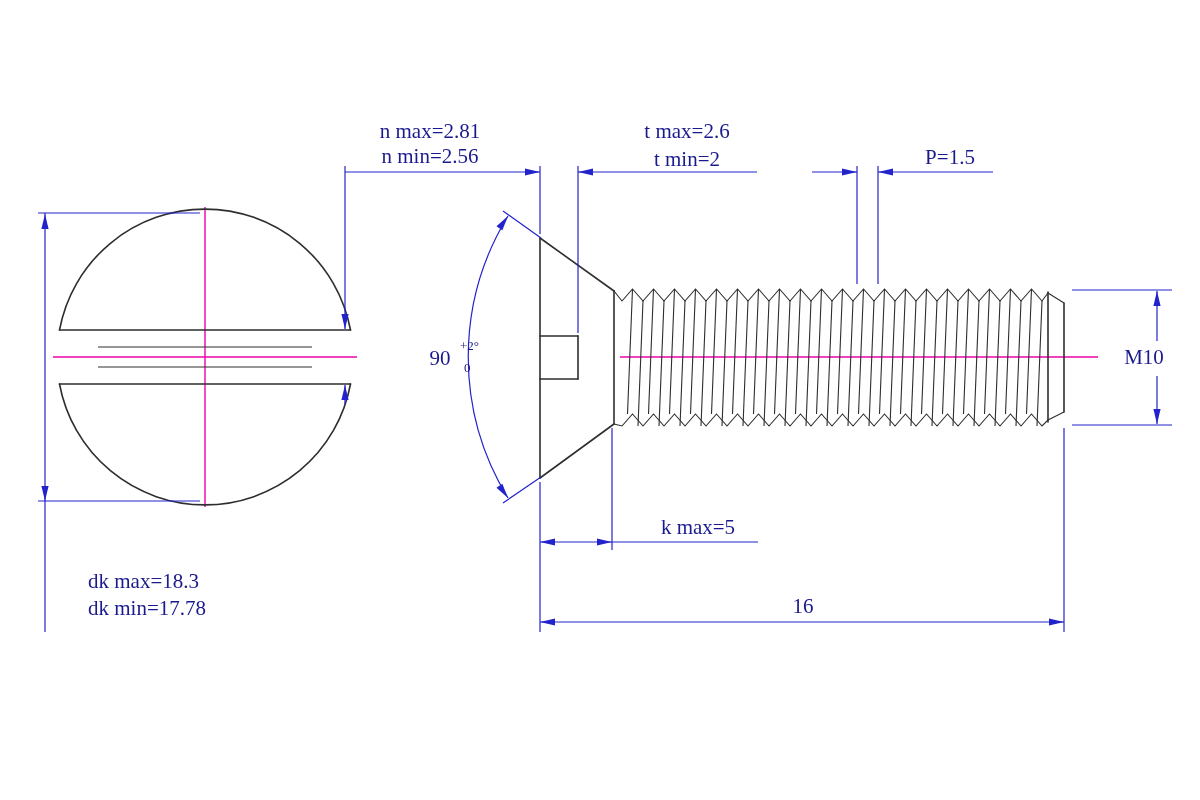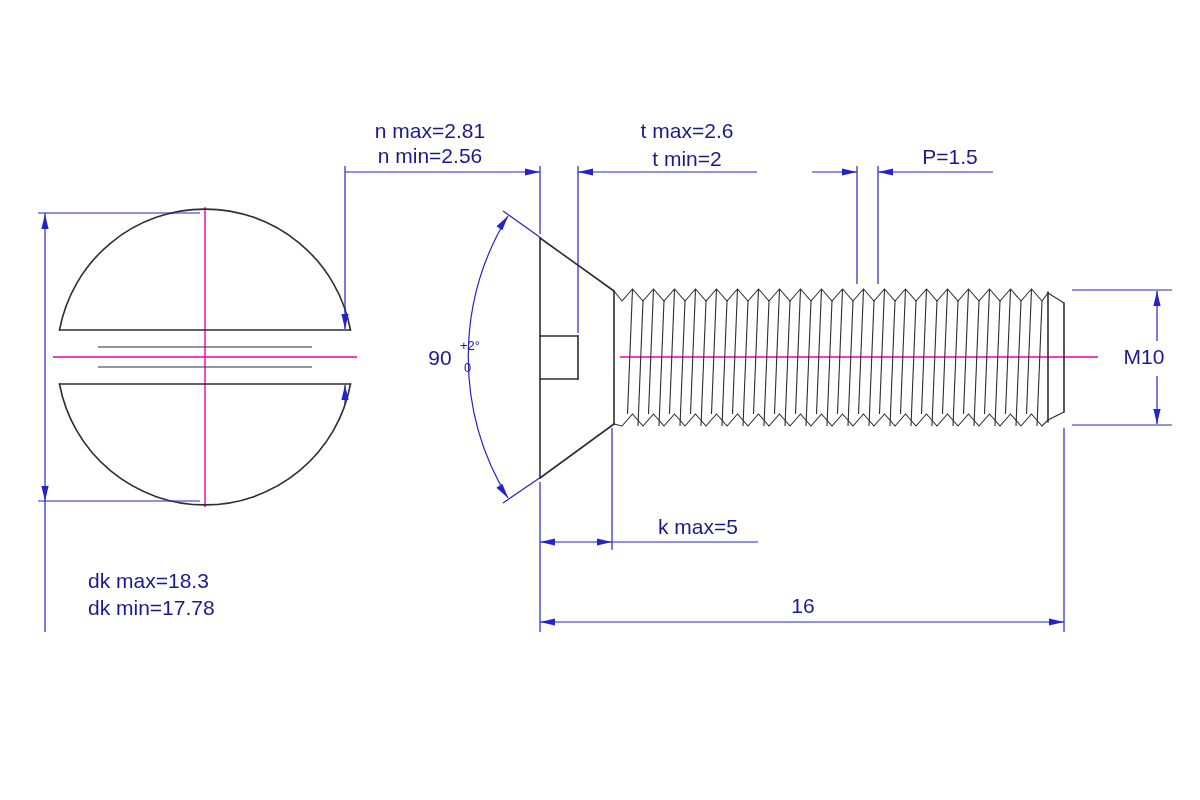--- a/index.html
+++ b/index.html
@@ -1,21 +1,21 @@
 <!DOCTYPE html>
 <html style="--c-background: #ffffff; --c-outline: #2e2e2e; --c-centerline: #ee00aa; --c-dimension: #2323cc; --c-text: #1a1a8e;"><head>
 <meta charset="utf-8">
 <style>
   html,body{
     margin:0;padding:0;width:1200px;height:800px;
     background:var(--c-background,#ffffff);
     font-family:"Liberation Sans","DejaVu Sans",sans-serif;
     overflow:hidden;
   }
-  #stage{position:relative;width:1200px;height:800px;}
+  #stage{position:relative;width:1200px;height:800px;font-family:Liberation Serif, serif;}
   svg{position:absolute;left:0;top:0;}
   .part{stroke:var(--c-outline,#2e2e2e);stroke-width:1.6;fill:none;stroke-linecap:round;}
   .part-thin{stroke:var(--c-outline,#2e2e2e);stroke-width:1.1;fill:none;}
   #threads path{stroke:var(--c-outline,#2e2e2e);stroke-width:1.1;fill:none;}
   .cl{stroke:var(--c-centerline,#ee00aa);stroke-width:1.4;fill:none;}
   .dim{stroke:var(--c-dimension,#2323cc);stroke-width:1.2;fill:none;}
   #arrows polygon{fill:var(--c-dimension,#2323cc);stroke:none;}
   text{fill:var(--c-text,#1a1a8e);font-size:21px;}
   text.mid{text-anchor:middle;}
   text.small{font-size:13px;}

